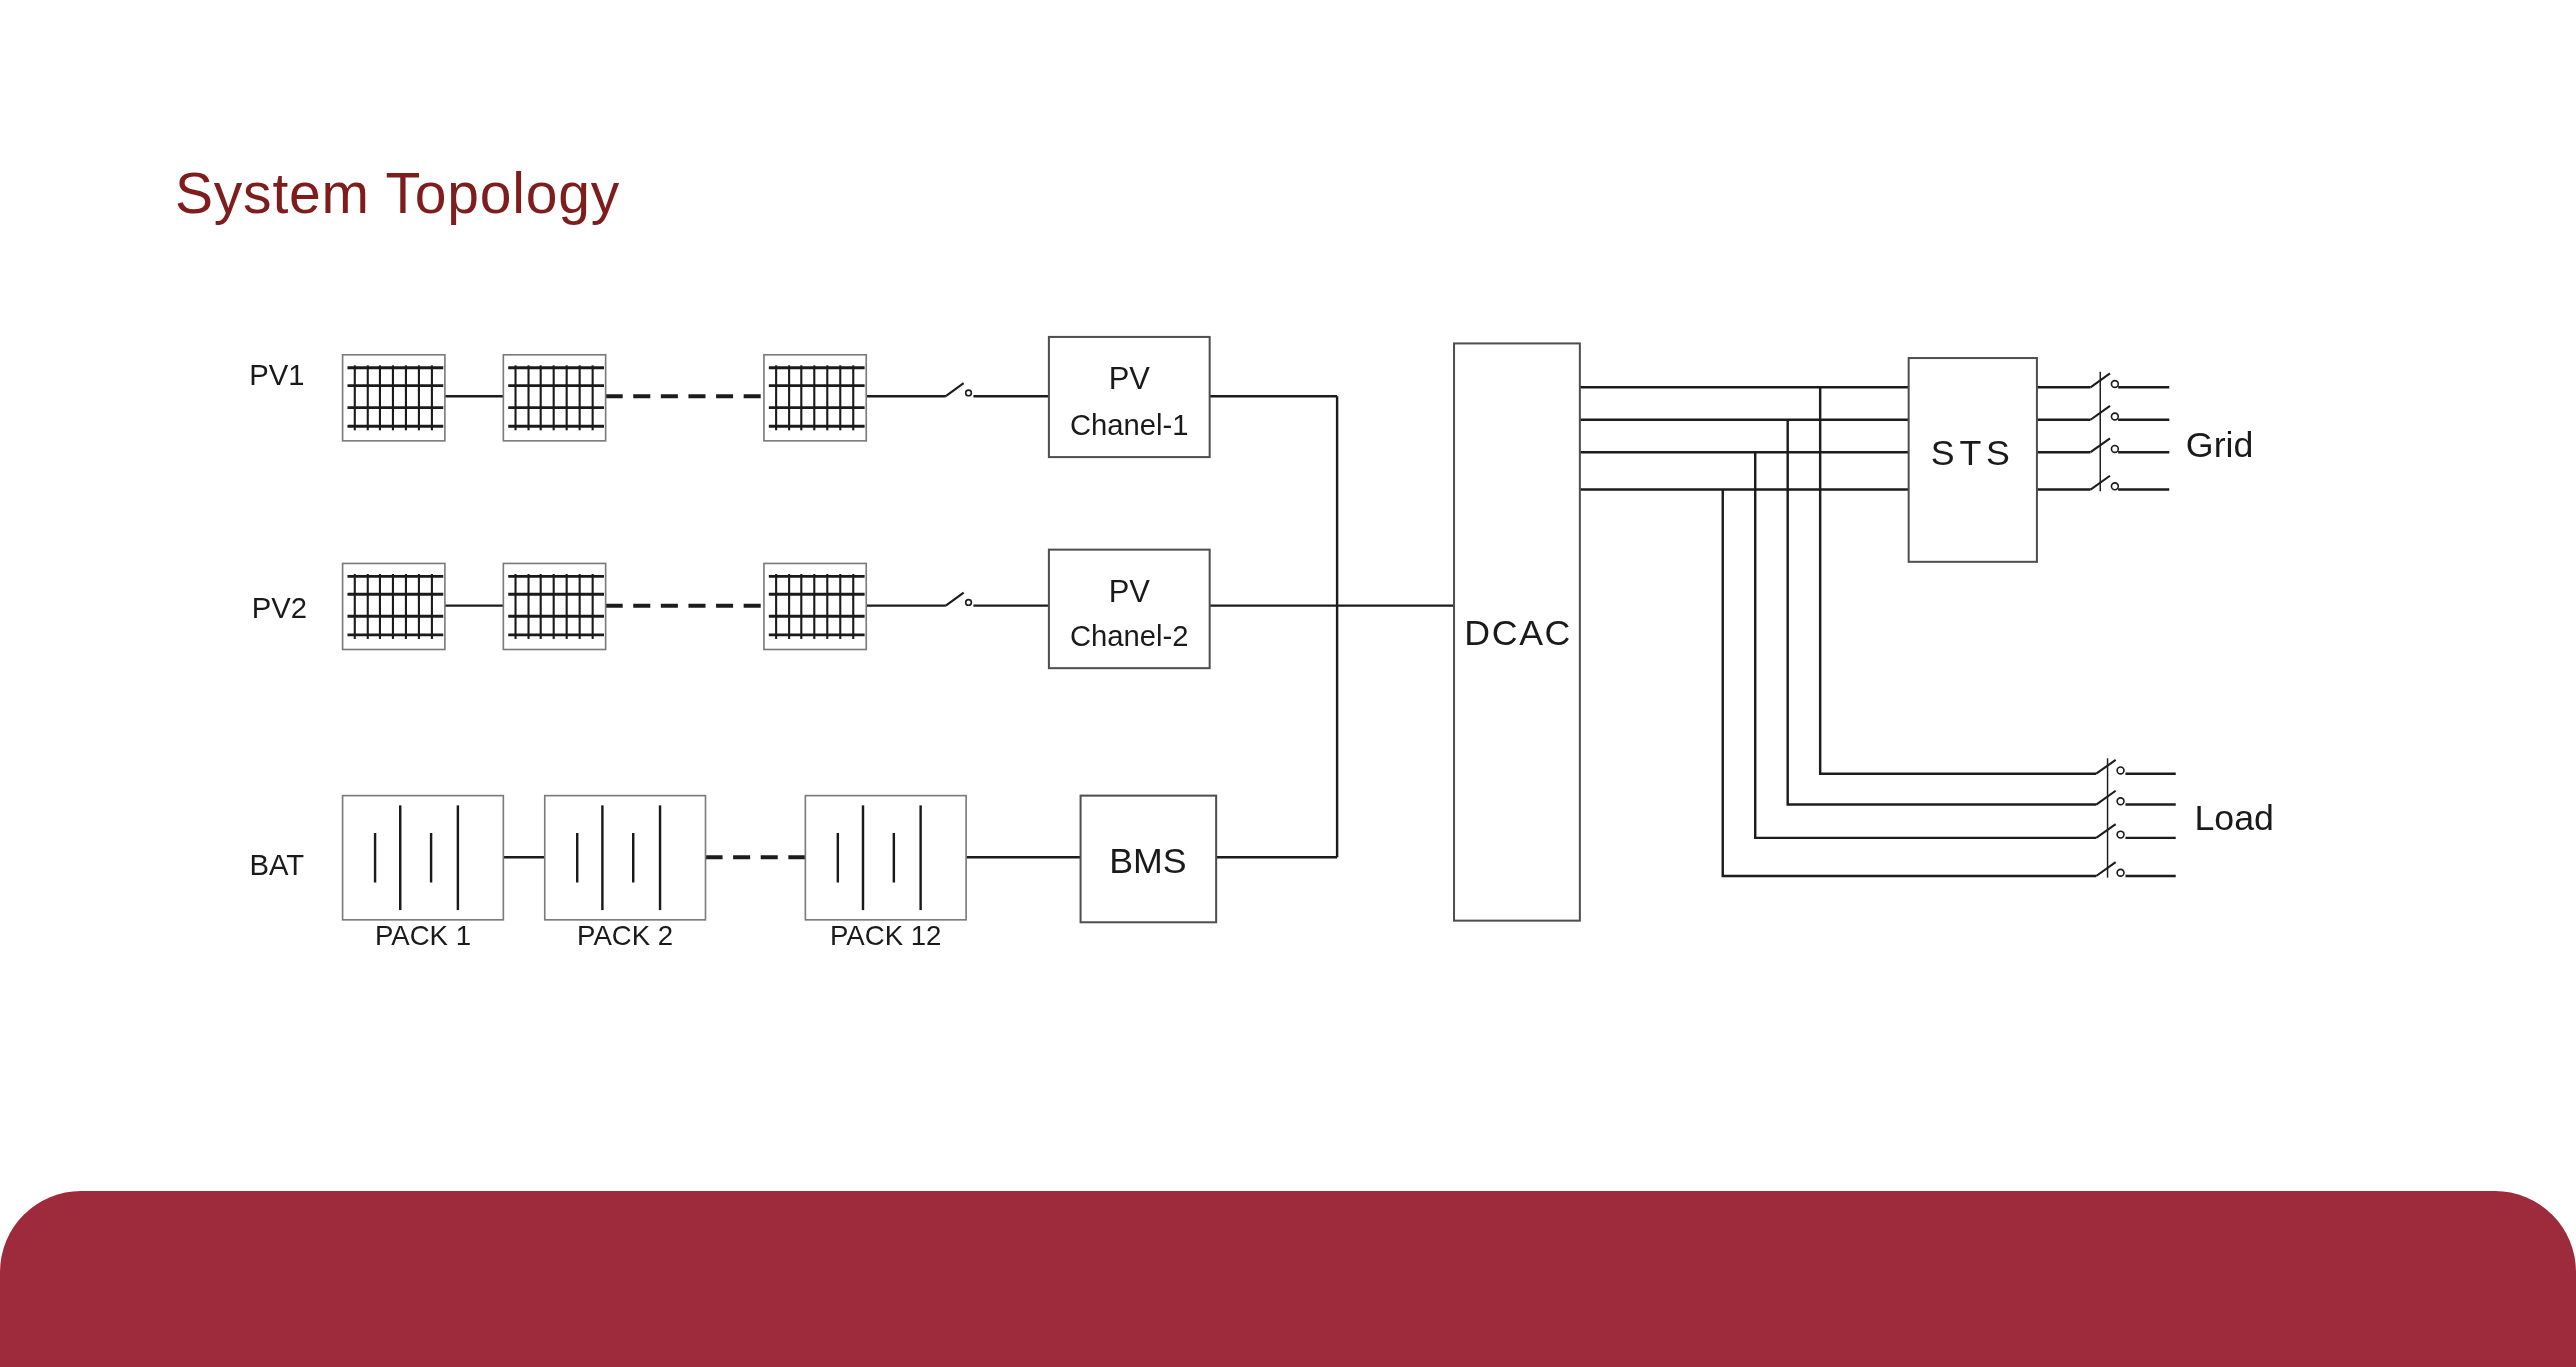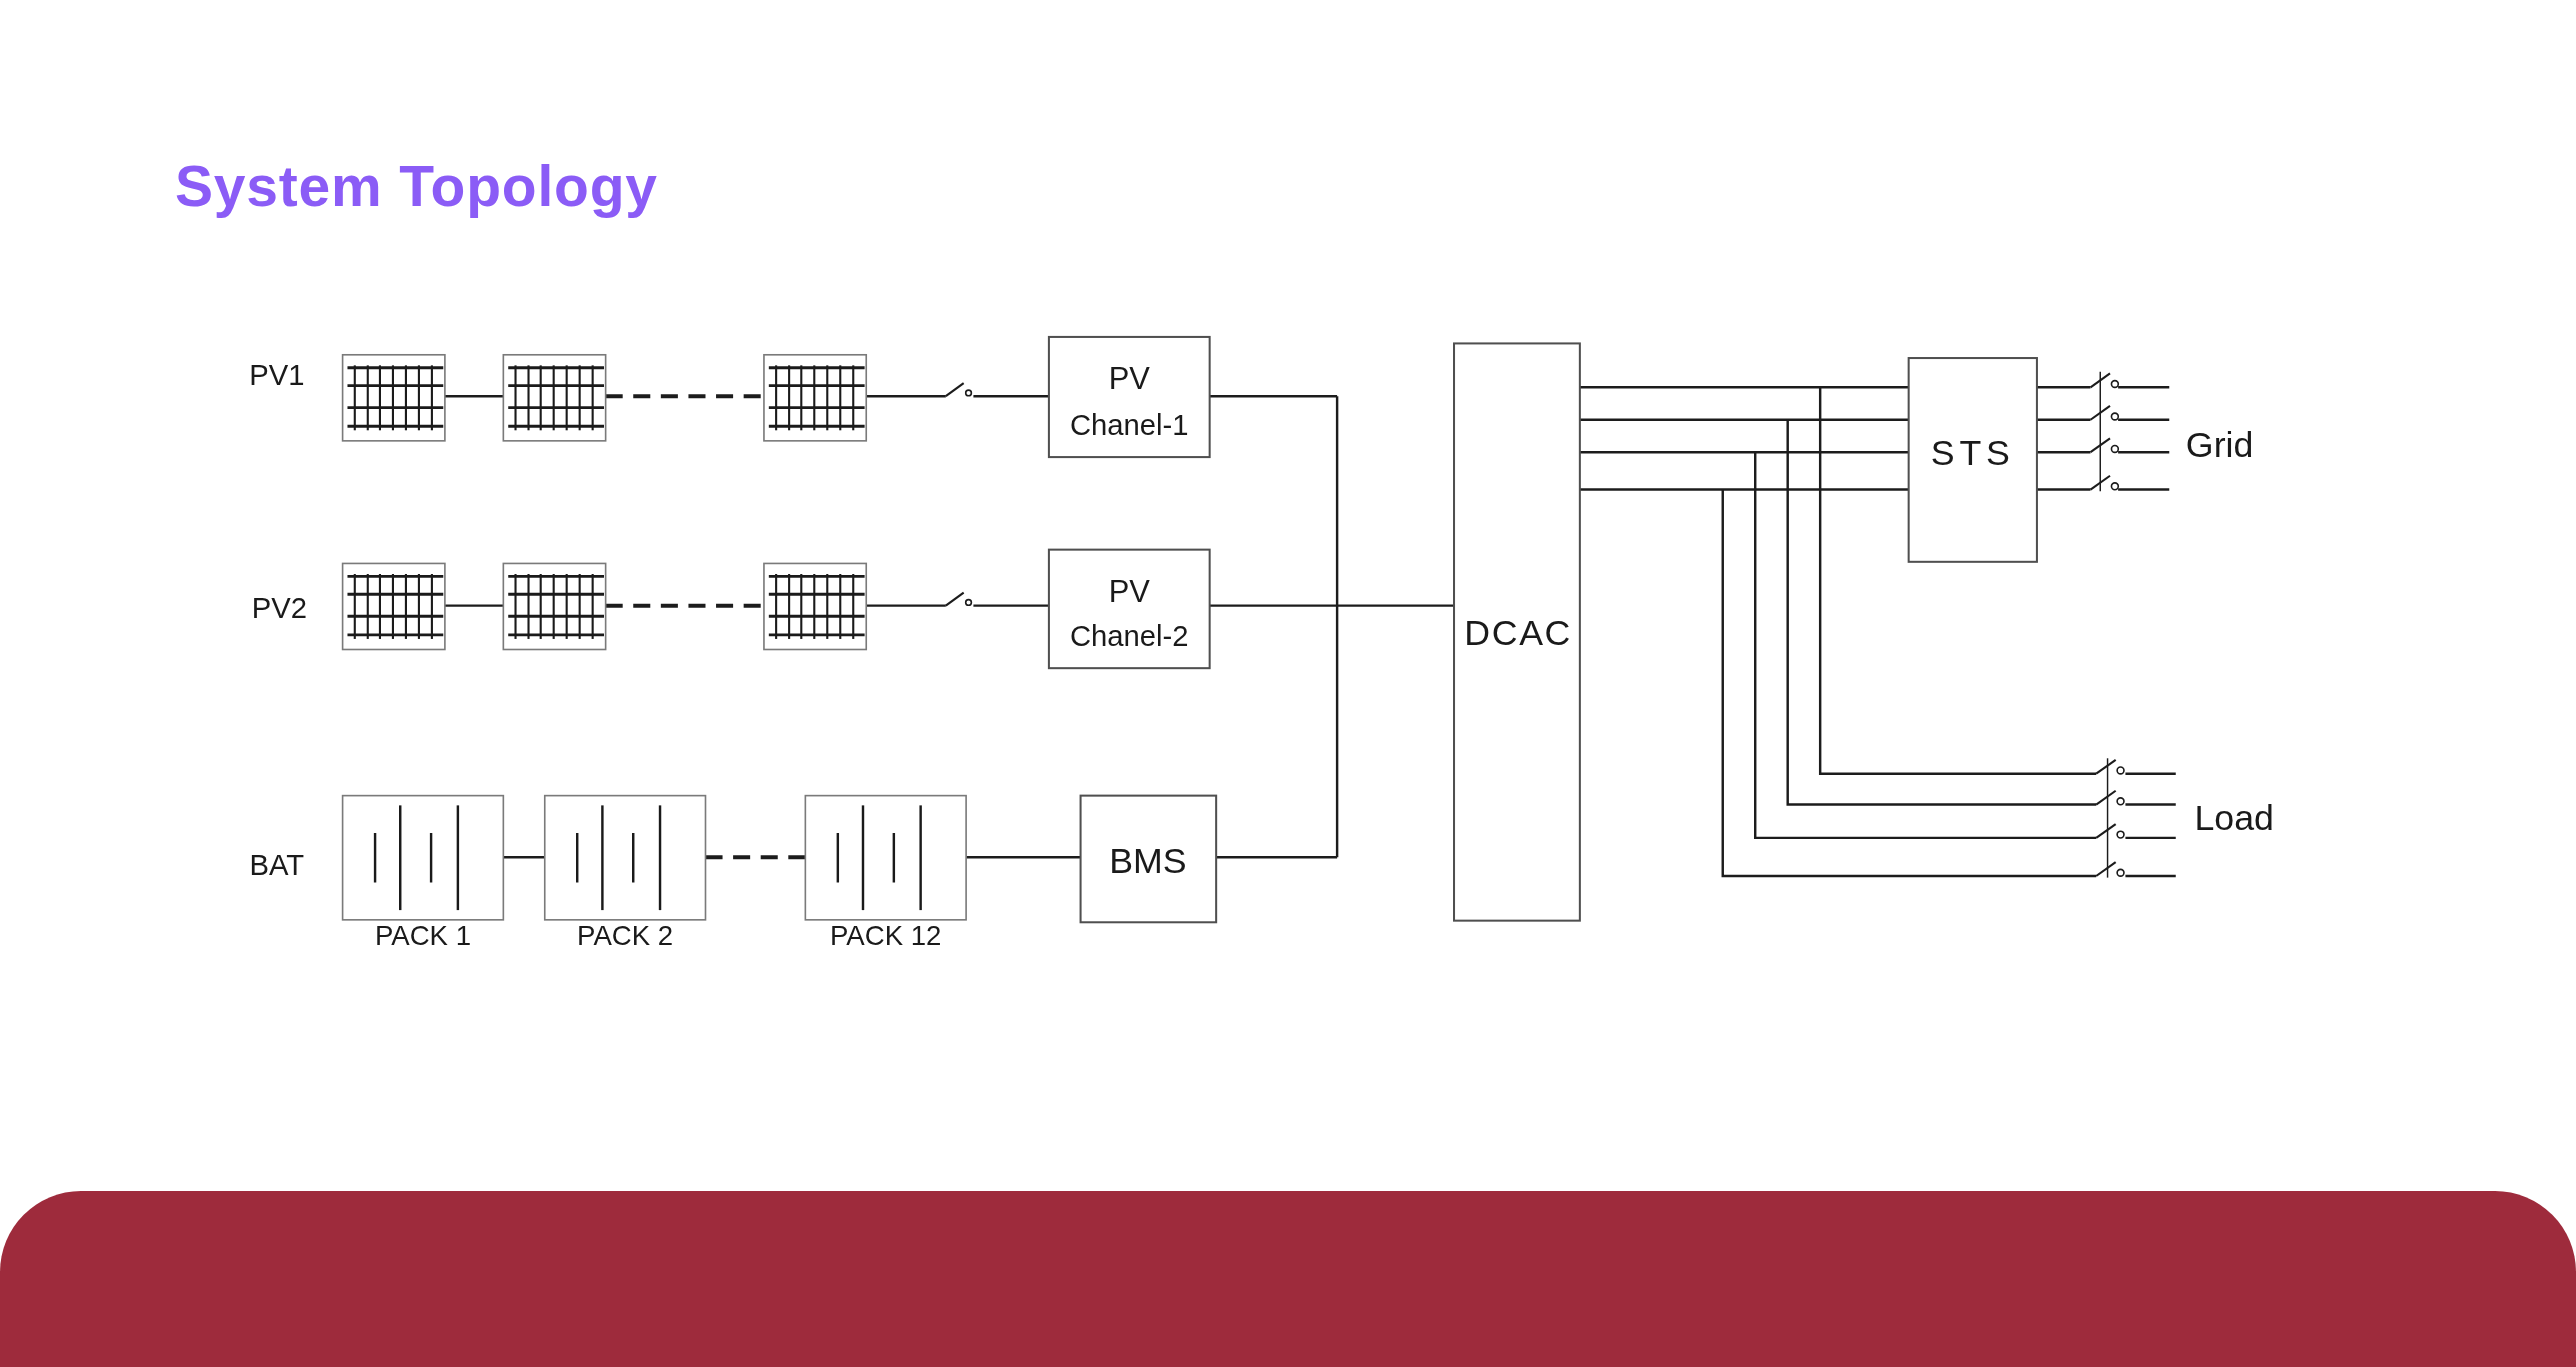--- a/index.html
+++ b/index.html
@@ -4,22 +4,22 @@
 <style>
   html,body{margin:0;padding:0;background:#ffffff;}
   .canvas{
     position:relative;
     width:2576px;height:1368px;
     background:#ffffff;
     overflow:hidden;
     font-family:"Liberation Sans","DejaVu Sans",sans-serif;
   }
   .slide-title{
-    position:absolute;left:175px;top:153px;
-    font-size:57px;font-weight:bold;color:#8b5cf6;
+    position:absolute;left:175px;top:160px;
+    font-size:57px;font-weight:normal;color:#7f1d1d;
     letter-spacing:0.8px;white-space:nowrap;
   }
   .footer-band{
     position:absolute;left:0;right:0;top:1191px;bottom:0;
     background:#9e2b3c;
     border-radius:81px 81px 0 0;
   }
   svg text{
     font-family:"Liberation Sans","DejaVu Sans",sans-serif;
     fill:#1a1a1a;

